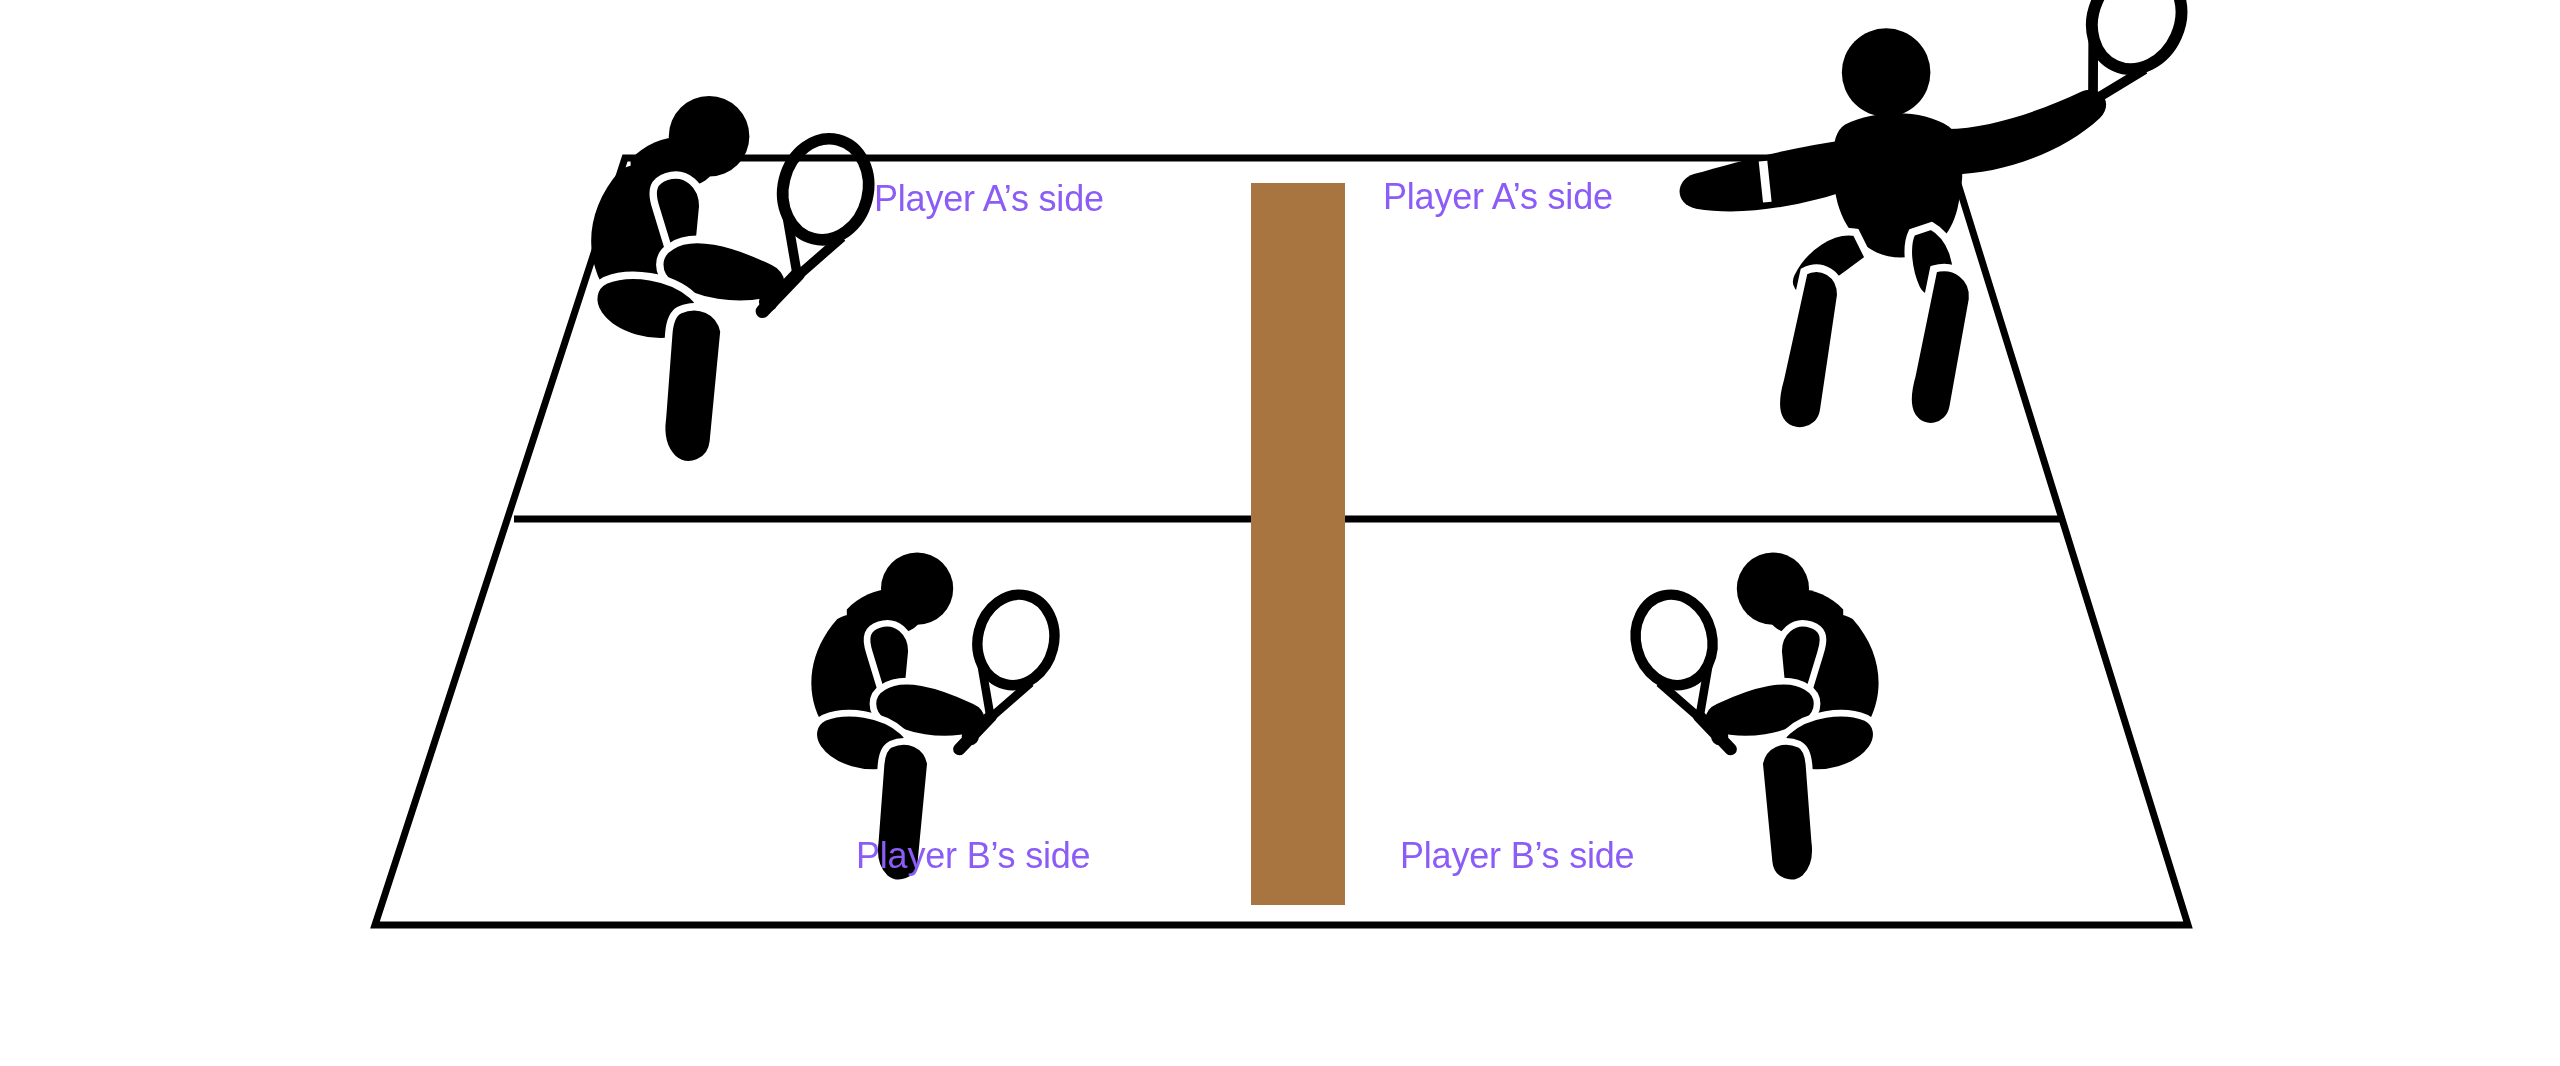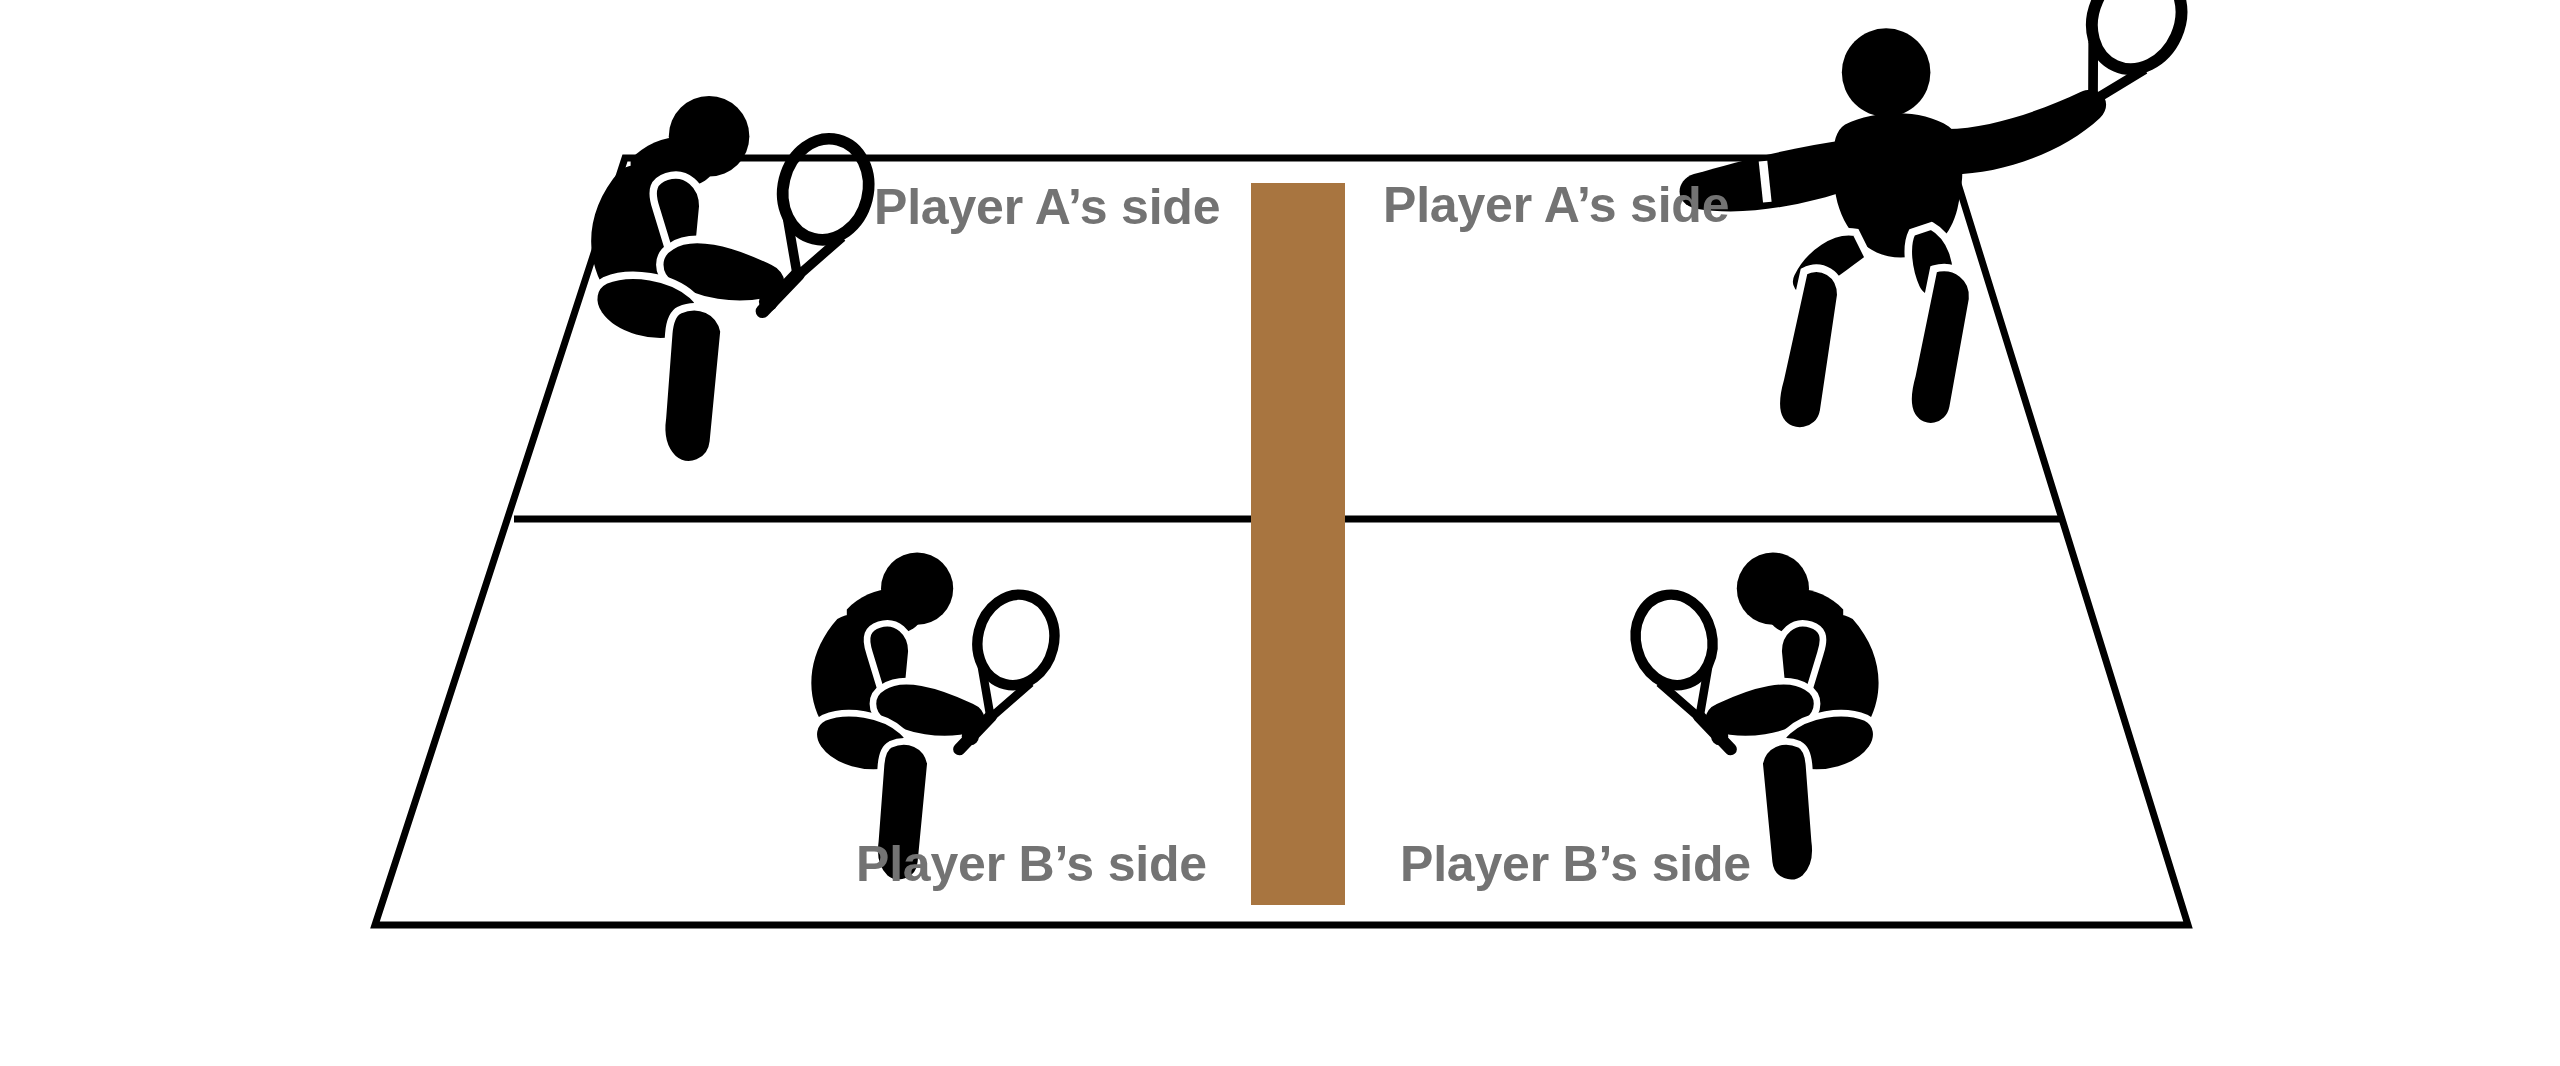--- a/index.html
+++ b/index.html
@@ -8,24 +8,24 @@
     width:2560px;height:1066px;
     background:#ffffff;
     font-family:"Liberation Sans","DejaVu Sans",sans-serif;
     overflow:hidden;
   }
   #stage{position:relative;width:2560px;height:1066px;background:#fff;}
   #court-svg{position:absolute;left:0;top:0;width:2560px;height:1066px;}
   .label{
     position:absolute;
     font-family:"Liberation Sans","DejaVu Sans",sans-serif;
-    font-weight:700;
-    font-size:50px;
+    font-weight:400;
+    font-size:36px;
     letter-spacing:-0.2px;
-    color:#737373;
+    color:#8b5cf6;
     white-space:nowrap;
   }
   #label-a-left{left:874px;top:178px;}
   #label-a-right{left:1383px;top:176px;}
   #label-b-left{left:856px;top:835px;}
   #label-b-right{left:1400px;top:835px;}
 </style>
 </head>
 <body style="background: rgb(255, 255, 255);">
 

